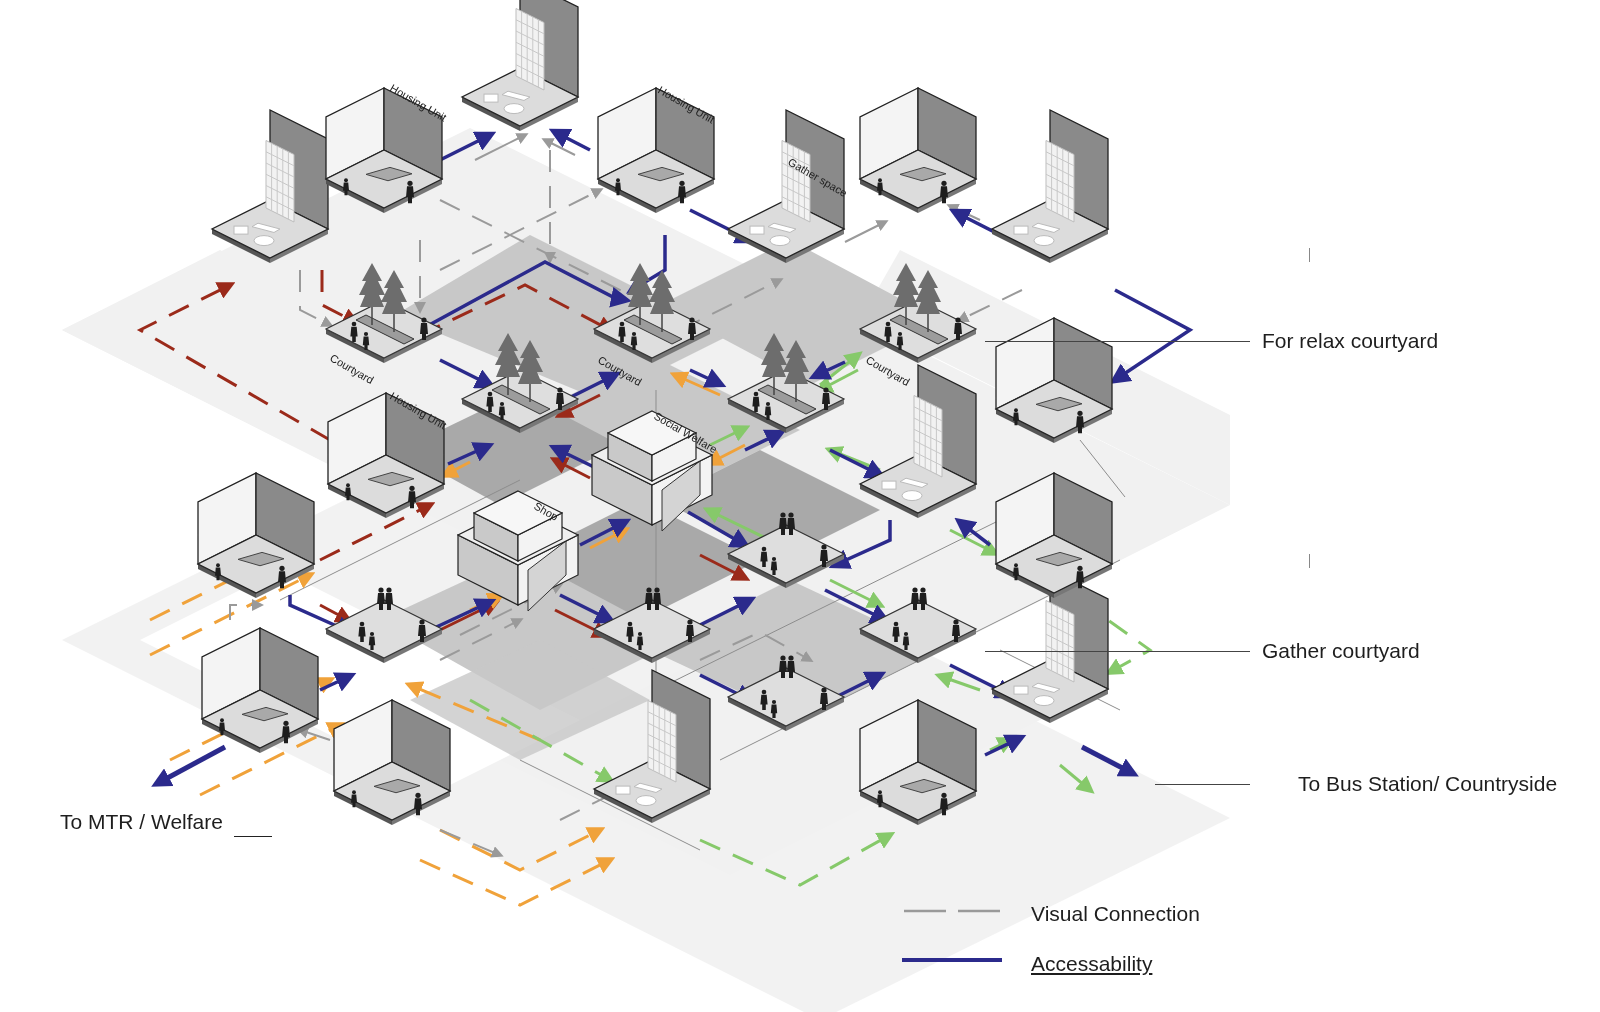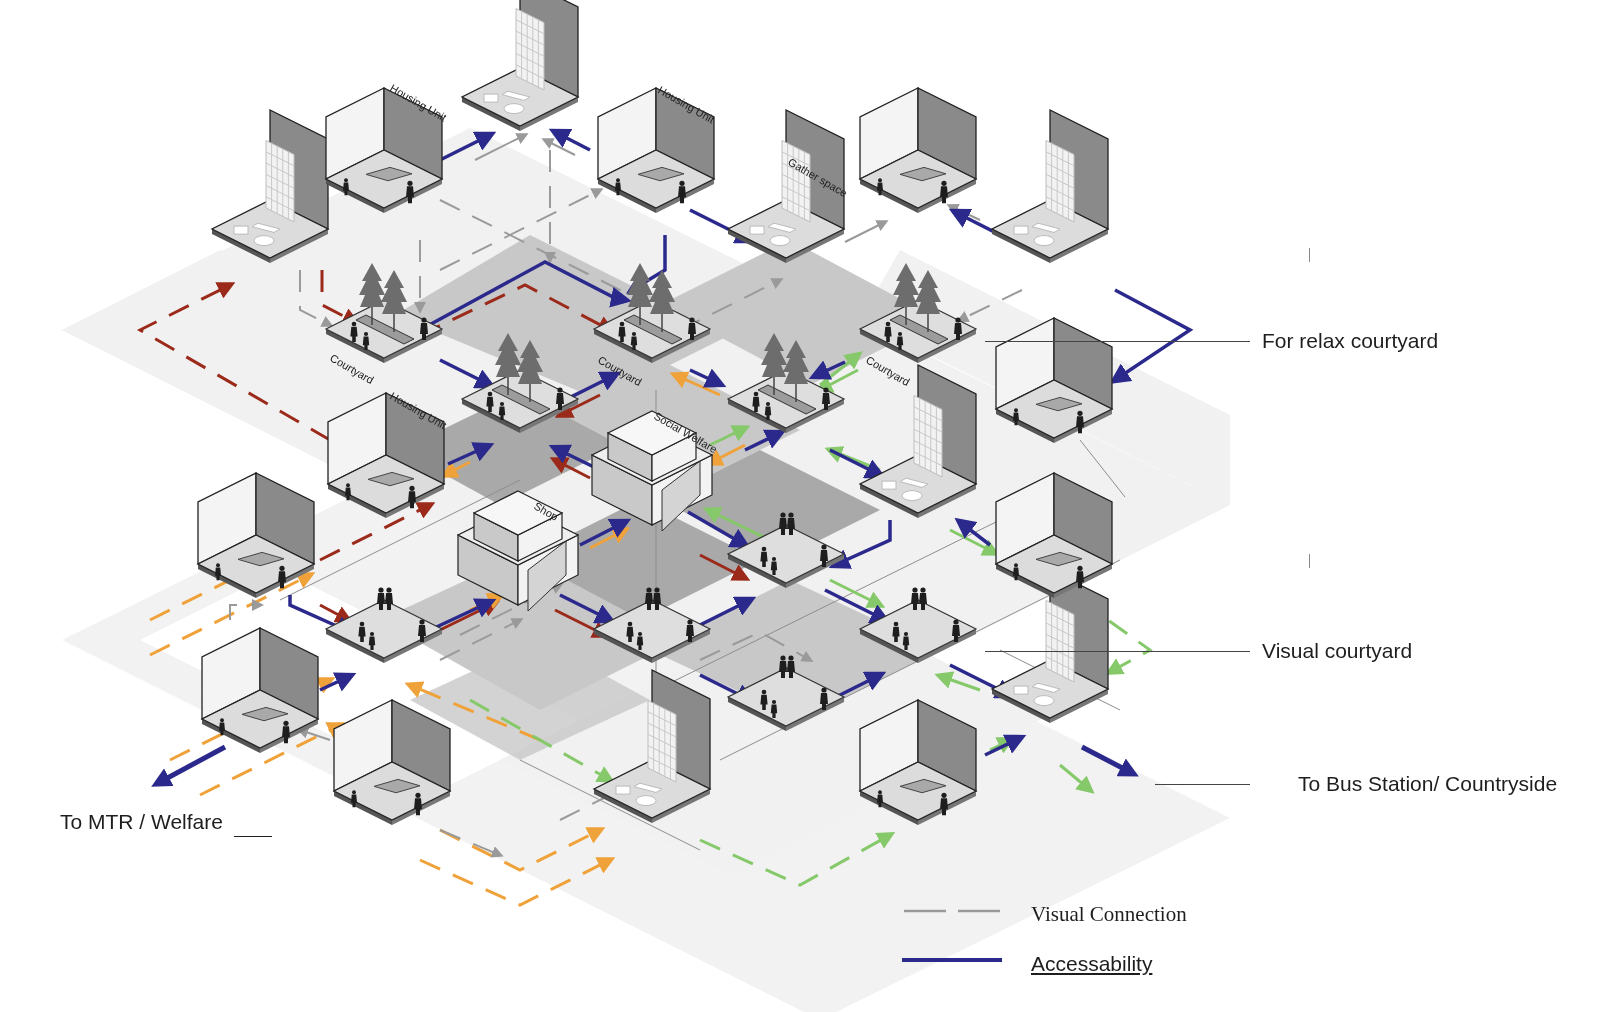--- a/index.html
+++ b/index.html
@@ -746,34 +746,34 @@
 <div class="lbl iso-label" style="left:328px;top:350px;transform:rotate(30deg);">Courtyard</div>
 <div class="lbl iso-label" style="left:596px;top:352px;transform:rotate(30deg);">Courtyard</div>
 <div class="lbl iso-label" style="left:864px;top:352px;transform:rotate(30deg);">Courtyard</div>
 <div class="lbl iso-label" style="left:652px;top:408px;transform:rotate(30deg);">Social Welfare</div>
 <div class="lbl iso-label" style="left:532px;top:498px;transform:rotate(30deg);">Shop</div>
 
 <div class="callout-line" style="left:985px;top:341px;width:265px;"></div>
 <div class="lbl callout-label" style="left:1262px;top:329px;">For relax courtyard</div>
 
 <div class="callout-line" style="left:985px;top:651px;width:265px;"></div>
-<div class="lbl callout-label" style="left:1262px;top:639px;">Visual courtyard</div>
+<div class="lbl callout-label" style="left:1262px;top:639px;">Gather courtyard</div>
 
 <div class="callout-line" style="left:1155px;top:784px;width:95px;"></div>
 <div class="lbl dest-label" style="left:1262px;top:772px;margin-left:36px;">To Bus Station/ Countryside</div>
 
 <div class="lbl dest-label" style="left:60px;top:810px;">To MTR / Welfare</div>
 <div class="callout-line" style="left:234px;top:836px;width:38px;background:#222;"></div>
 
 <div class="callout-line" style="left:1309px;top:248px;width:1px;height:14px;background:#888;"></div>
 <div class="callout-line" style="left:1309px;top:554px;width:1px;height:14px;background:#888;"></div>
 
 <div>
   <svg class="legend-swatch" style="left:900px;top:906px;" width="104" height="10">
     <line x1="4" y1="5" x2="46" y2="5" stroke="#9a9a9a" stroke-width="2.5"></line>
     <line x1="58" y1="5" x2="100" y2="5" stroke="#9a9a9a" stroke-width="2.5"></line>
   </svg>
-  <div class="lbl legend-label" style="left:1031px;top:902px;font-family:Liberation Serif, serif;">Visual Connection</div>
+  <div class="lbl legend-label" style="left:1031px;top:902px;">Visual Connection</div>
   <svg class="legend-swatch" style="left:900px;top:955px;" width="104" height="10">
     <line x1="2" y1="5" x2="102" y2="5" stroke="#2b2a8c" stroke-width="4"></line>
   </svg>
   <div class="lbl legend-label" style="left:1031px;top:952px;text-decoration:underline;">Accessability</div>
 </div>
 
 </body></html>

